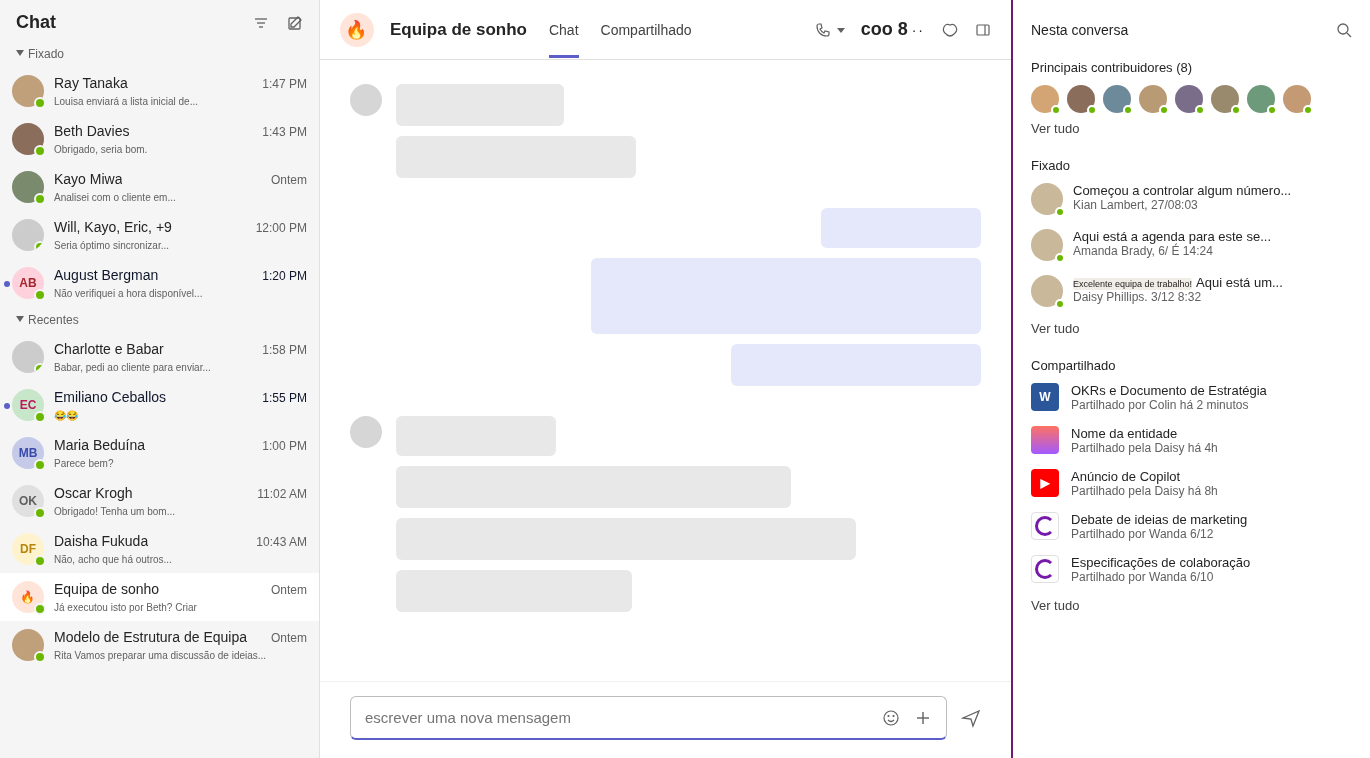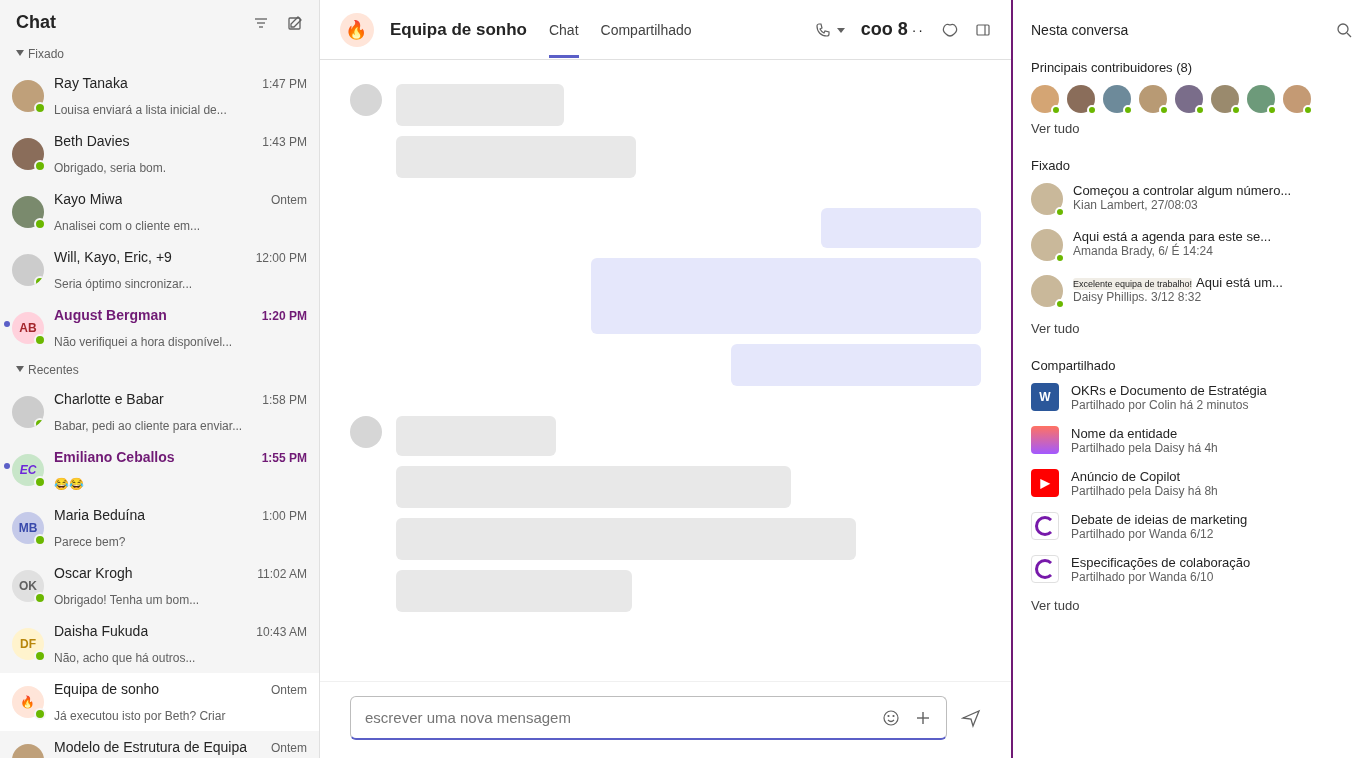--- a/index.html
+++ b/index.html
@@ -19,22 +19,22 @@
 .chat-item.active { background: #fff; }
 .chat-item .dot-new { position: absolute; left: 4px; top: 22px; width: 6px; height: 6px; border-radius: 50%; background: #5b5fc7; }
 .avatar { width: 32px; height: 32px; border-radius: 50%; background: #ccc; flex-shrink: 0; position: relative; background-size: cover; display: flex; align-items: center; justify-content: center; font-size: 12px; font-weight: 600; color: #fff; }
 .avatar.duo { overflow: hidden; }
 .avatar.duo::before, .avatar.duo::after { content: ""; position: absolute; width: 50%; height: 100%; }
 .avatar .presence { position: absolute; bottom: -2px; right: -2px; width: 12px; height: 12px; border-radius: 50%; background: #6bb700; border: 2px solid #f5f5f5; }
 .chat-lines { flex: 1; min-width: 0; }
 .chat-top { display: flex; justify-content: space-between; align-items: baseline; gap: 6px; }
 .chat-name { font-size: 14px; color: #242424; white-space: nowrap; overflow: hidden; text-overflow: ellipsis; }
 .chat-time { font-size: 12px; color: #616161; white-space: nowrap; }
-.chat-preview { font-size: 12px; color: #616161; white-space: nowrap; overflow: hidden; text-overflow: ellipsis; margin-top: 12px; }
-.chat-item.bold .chat-name, .chat-item.bold .chat-time { font-weight: 700; color: #701a75; }
+.chat-preview { font-size: 10px; color: #616161; white-space: nowrap; overflow: hidden; text-overflow: ellipsis; margin-top: 5px; }
+.chat-item.bold .chat-name, .chat-item.bold .chat-time { font-weight: 400; color: #0f172a; }
 
 
 .center { flex: 1; display: flex; flex-direction: column; background: #fff; }
 .convo-header { height: 60px; border-bottom: 1px solid #e0e0e0; display: flex; align-items: center; padding: 0 20px; gap: 16px; }
 .convo-avatar { width: 34px; height: 34px; border-radius: 50%; background: #ffe5d9; display: flex; align-items: center; justify-content: center; font-size: 18px; }
 .convo-title { font-size: 17px; font-weight: 600; color: #242424; }
 .convo-tabs { display: flex; gap: 22px; margin-left: 6px; }
 .convo-tab { font-size: 14px; color: #424242; padding: 20px 0 17px 0; cursor: pointer; border-bottom: 3px solid transparent; }
 .convo-tab.active { border-bottom-color: #5b5fc7; }
 .convo-spacer { flex: 1; }
@@ -207,21 +207,21 @@
     <div class="chat-lines">
       <div class="chat-top">
         <div class="chat-name">Charlotte e       Babar</div>
         <div class="chat-time">1:58 PM</div>
       </div>
       <div class="chat-preview">Babar, pedi ao cliente para enviar...</div>
     </div>
   </div>
       <div class="chat-item bold">
     <span class="dot-new"></span>
-    <div class="avatar" style="background:#c8e6c9;color:#6d28d9;font-style:italic;">EC<span class="presence"></span></div>
+    <div class="avatar" style="background:#c8e6c9;color:#be185d;">EC<span class="presence"></span></div>
     <div class="chat-lines">
       <div class="chat-top">
         <div class="chat-name">Emiliano Ceballos</div>
         <div class="chat-time">1:55 PM</div>
       </div>
       <div class="chat-preview">😂😂</div>
     </div>
   </div>
       <div class="chat-item">
 

